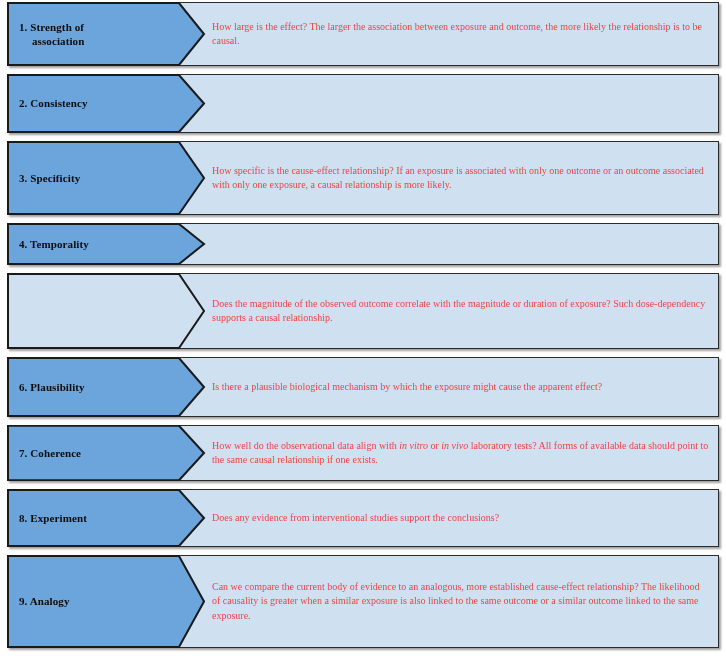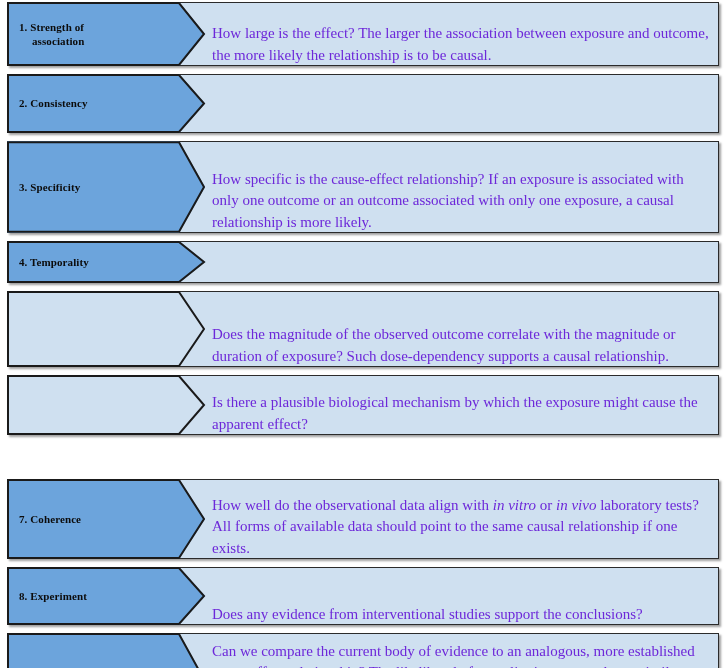--- a/index.html
+++ b/index.html
@@ -91,36 +91,36 @@
   .label-text .sub { display: block; padding-left: 13px; }
 
   .desc-text {
     position: absolute;
     left: 212px;
     right: 16px;
     top: 0;
     bottom: 0;
     z-index: 2;
     display: flex;
-    align-items: flex-end;
-    font-size: 15px;
+    align-items: center;
+    font-size: 10px;
     line-height: 1.42;
-    color: #6d28d9;
+    color: #ef4444;
   }
   .desc-text > span { display: block; }
   .desc-text em { font-style: italic; }
 
   
   .h-1 { height: 64px; }
   .h-2 { height: 59px; }
-  .h-3 { height: 92px; }
+  .h-3 { height: 74px; }
   .h-4 { height: 42px; }
   .h-5 { height: 76px; }
   .h-6 { height: 60px; border-radius: 14px; }
-  .h-7 { height: 80px; margin-top: 36px; }
+  .h-7 { height: 56px; }
   .h-8 { height: 58px; }
   .h-9 { height: 93px; }
 </style>
 </head>
 <body>
 
 <div id="criteria-list">
 
   <div class="criterion-row h-1">
     <div class="desc-panel"></div>
@@ -185,20 +185,25 @@
     <svg class="arrow-outline" viewBox="0 0 199 76" preserveAspectRatio="none">
       <polygon points="1,1 172,1 197,38 172,75 1,75"></polygon>
     </svg>
   </div>
 
   <div class="criterion-row h-6">
     <div class="desc-panel"></div>
     <div class="desc-text">
       <span>Is there a plausible biological mechanism by which the exposure might cause the apparent effect?</span>
     </div>
+    <div class="label-arrow">
+      <div class="label-text">
+        <span>6. Plausibility</span>
+      </div>
+    </div>
     <svg class="arrow-outline" viewBox="0 0 199 60" preserveAspectRatio="none">
       <polygon points="1,1 172,1 197,30 172,59 1,59"></polygon>
     </svg>
   </div>
 
   <div class="criterion-row h-7">
     <div class="desc-panel"></div>
     <div class="desc-text">
       <span>How well do the observational data align with <em>in vitro</em> or <em>in vivo</em> laboratory tests? All forms of available data should point to the same causal relationship if one exists.</span>
     </div>

